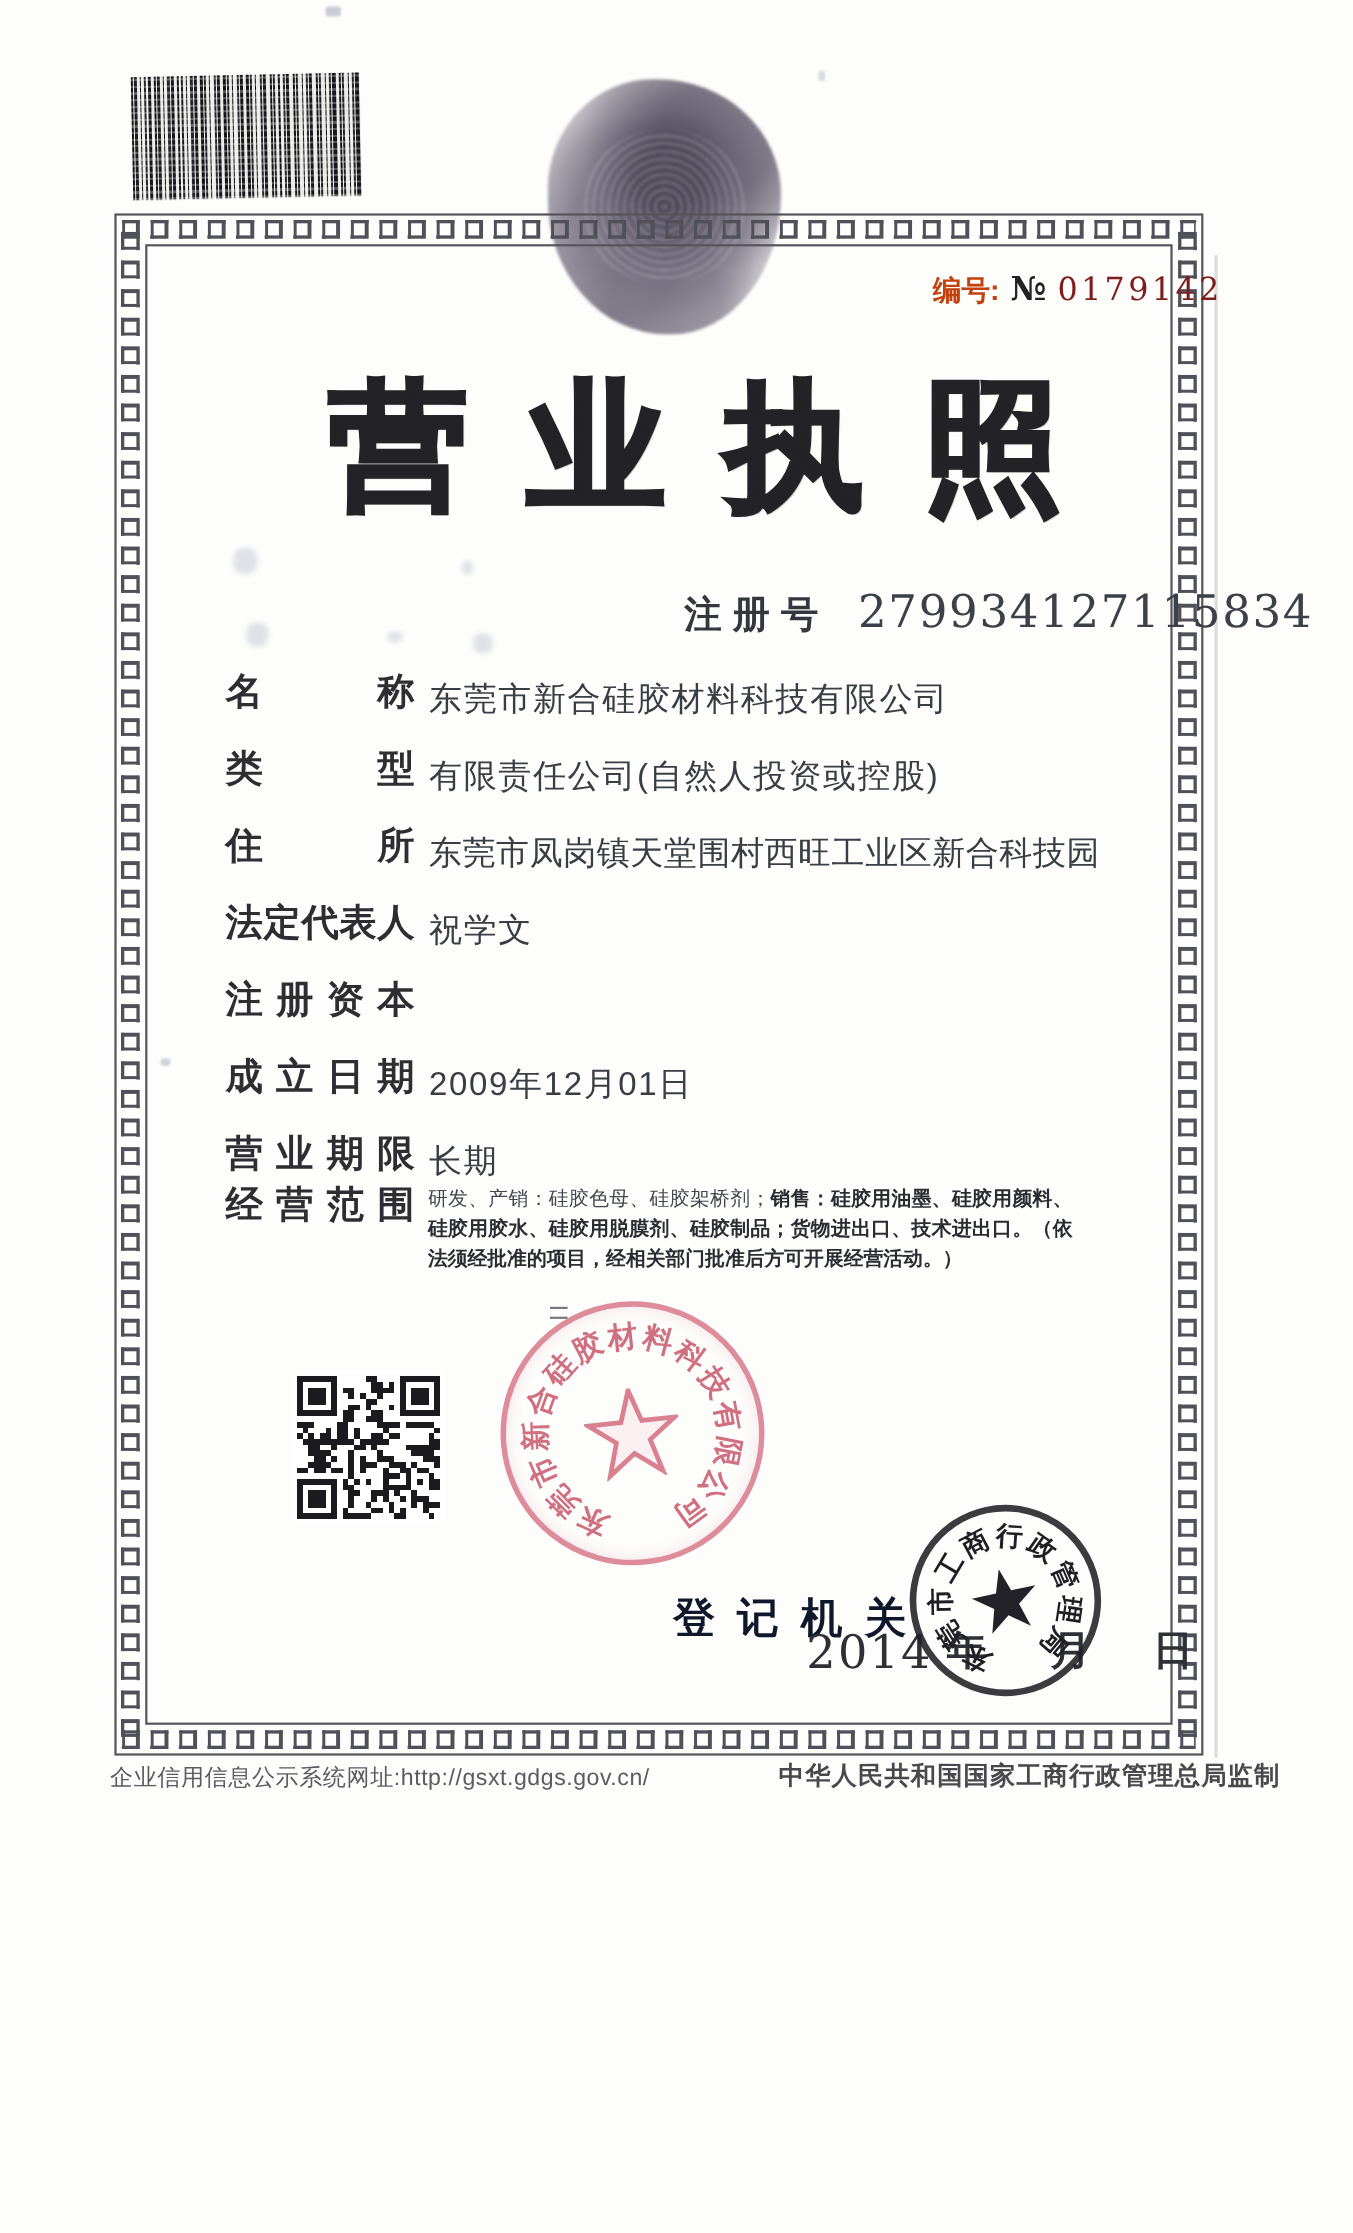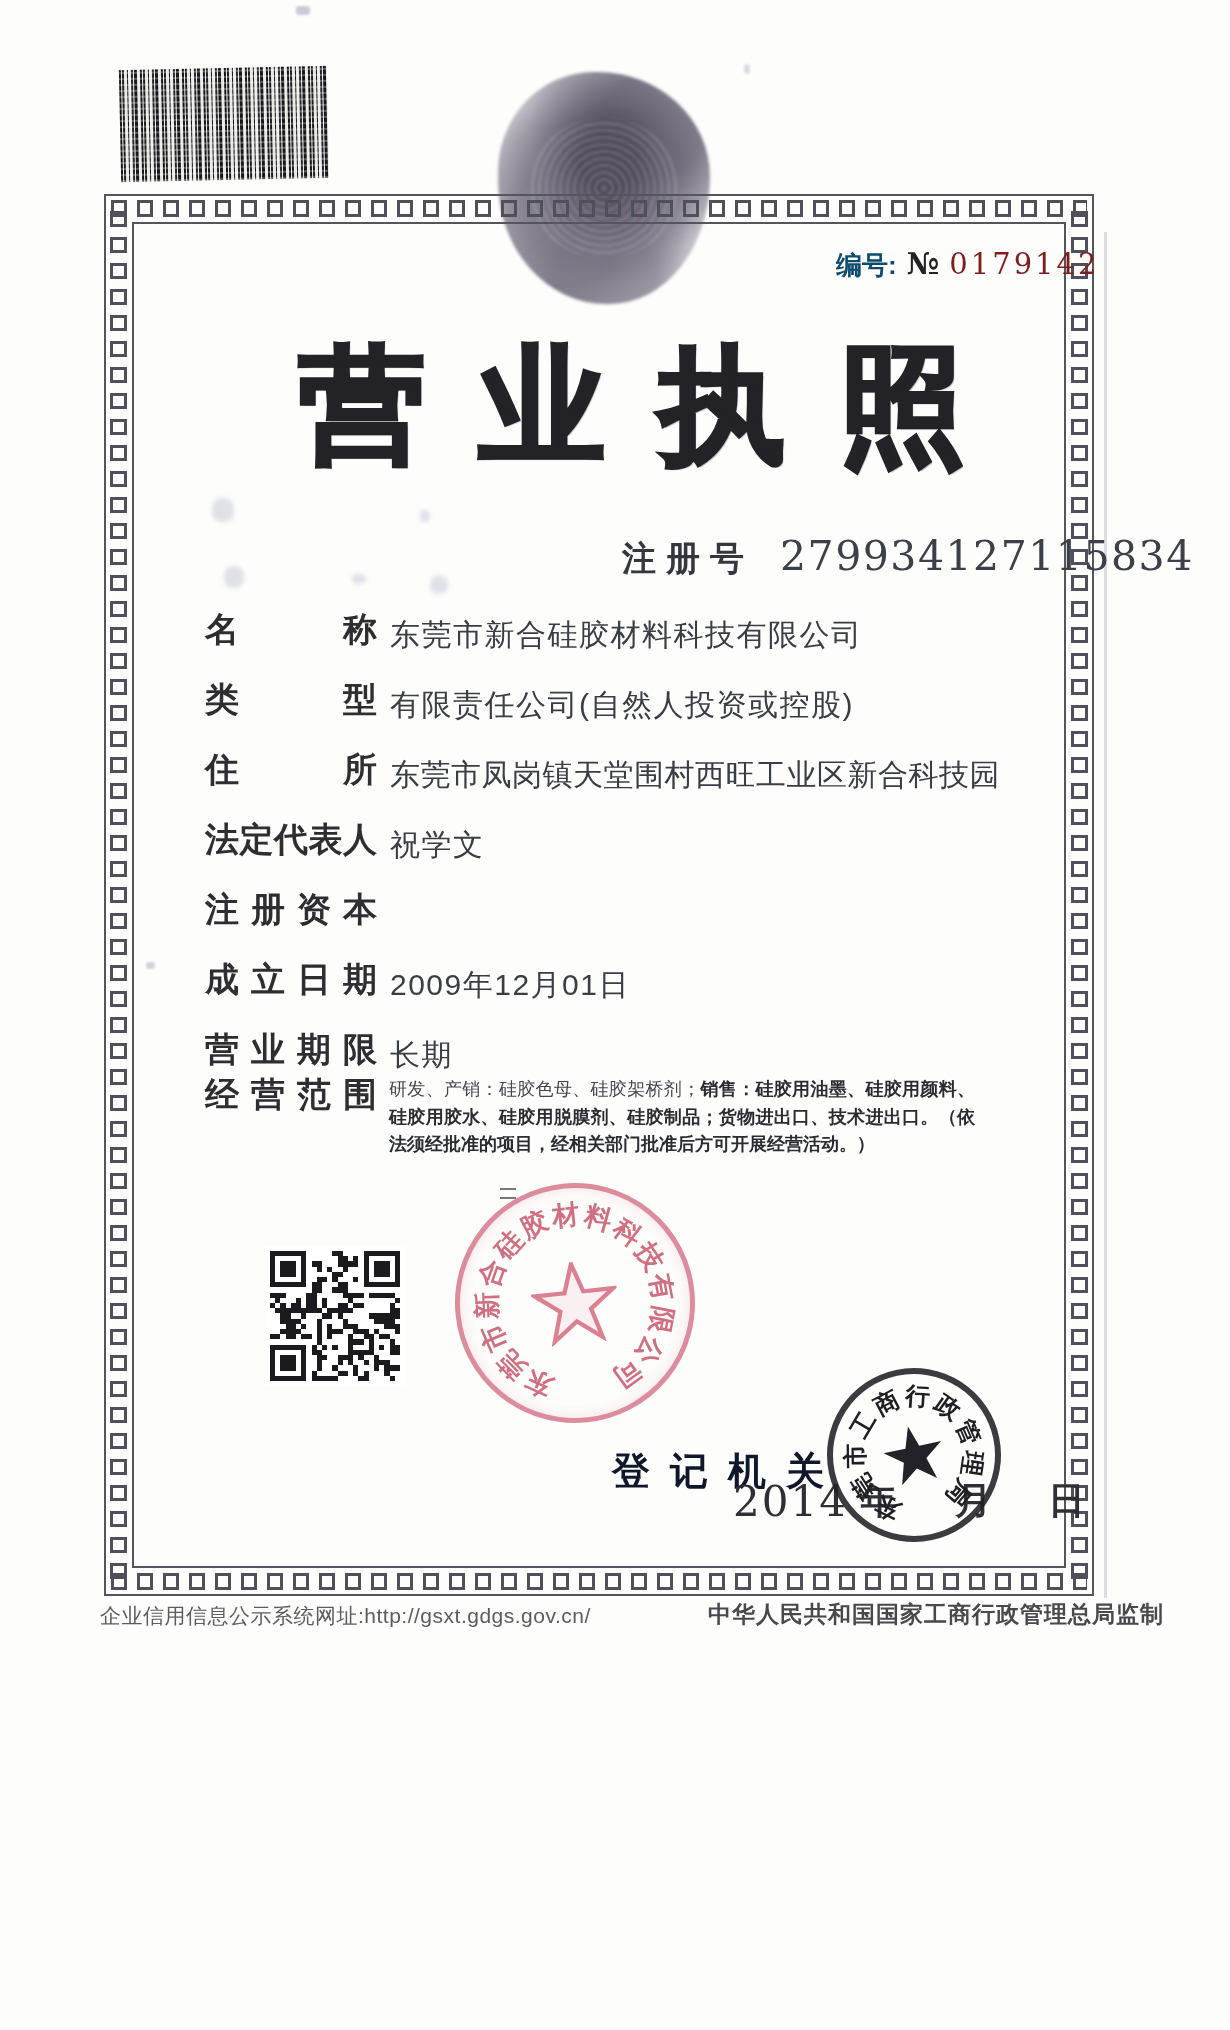--- a/index.html
+++ b/index.html
@@ -50,21 +50,21 @@
       repeating-linear-gradient(0deg,#50505a 0 16px,transparent 16px 26px),
       repeating-linear-gradient(0deg,transparent 0 13px,#50505a 13px 26px);
     background-size:100% 26px,3px 26px,3px 26px;
     background-position:0 0,0 0,100% 13px;
     background-repeat:repeat-y,repeat-y,repeat-y;}
   .mv.lft{left:4px;} .mv.rgt{right:4px;}
   .edge-shadow{left:1104px;top:232px;width:3px;height:1366px;background:#c2c2c6;opacity:.55;}
 
   
   .serial{left:836px;top:246px;display:flex;align-items:baseline;gap:10px;}
-  .serial .lbl{font-size:26px;font-weight:700;color:#0c4a6e;}
+  .serial .lbl{font-size:26px;font-weight:700;color:#c2410c;margin-left:12px;}
   .serial .numero{font-family:"DejaVu Serif",serif;font-size:30px;font-weight:700;color:#222226;}
   .serial .num{font-family:"DejaVu Serif",serif;font-size:29px;letter-spacing:3px;color:#7f1d1d;}
 
   
   .title{left:140px;top:326px;width:950px;text-align:center;font-size:126px;line-height:160px;
     font-weight:900;letter-spacing:54px;padding-left:44px;color:#232327;
     -webkit-text-stroke:3.5px #232327;text-shadow:2px 2px 1px rgba(35,35,40,.35);}
 
   
   .regline{left:622px;top:532px;display:flex;align-items:baseline;gap:36px;}

